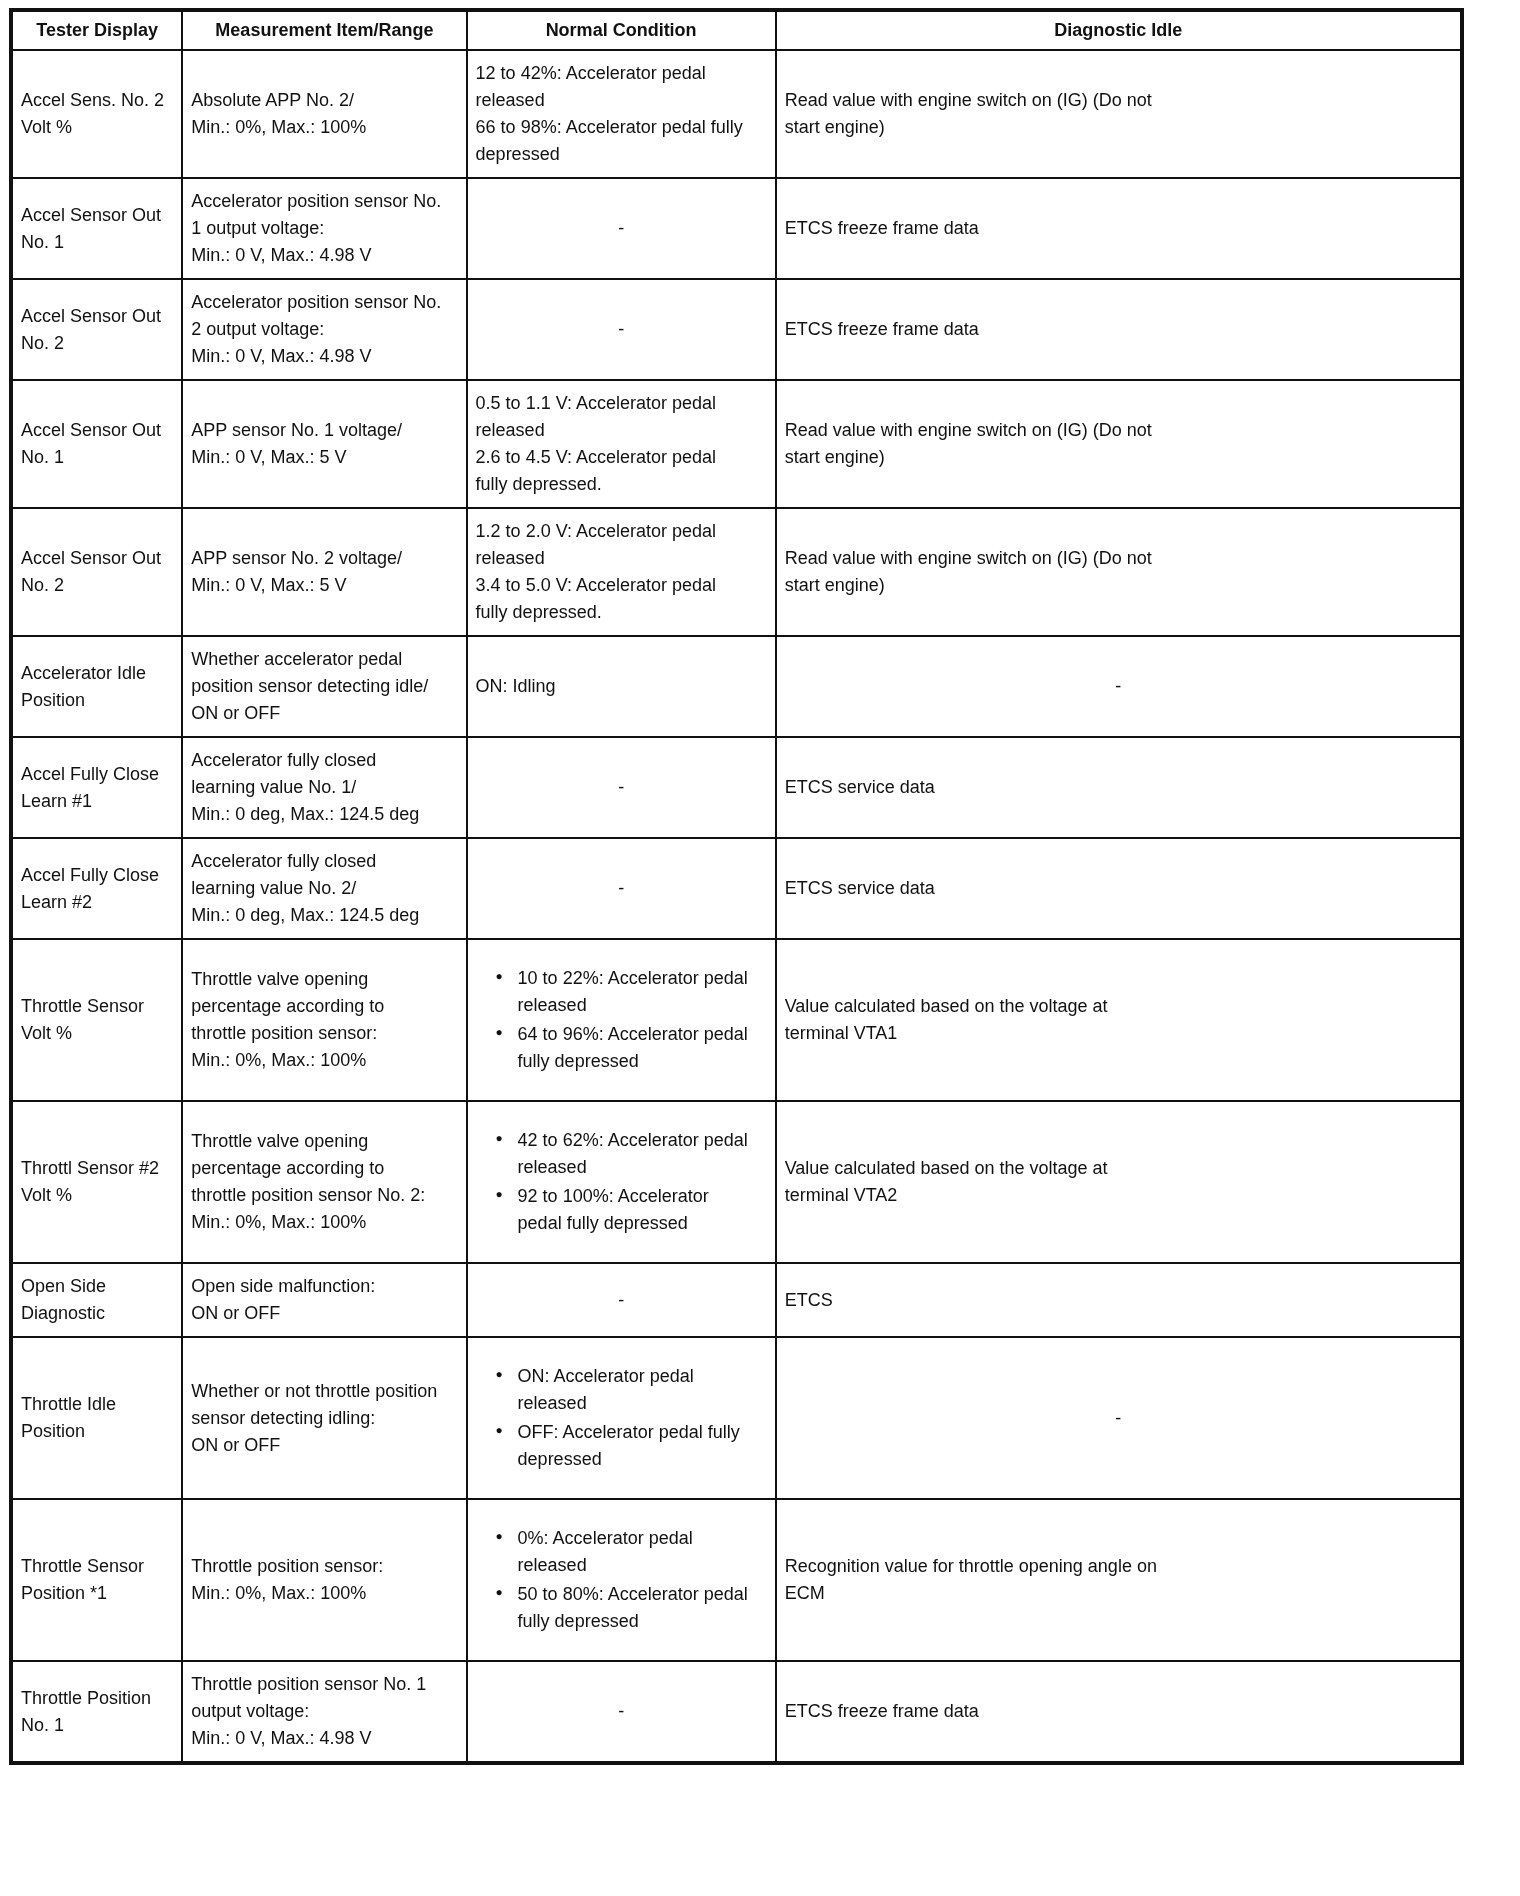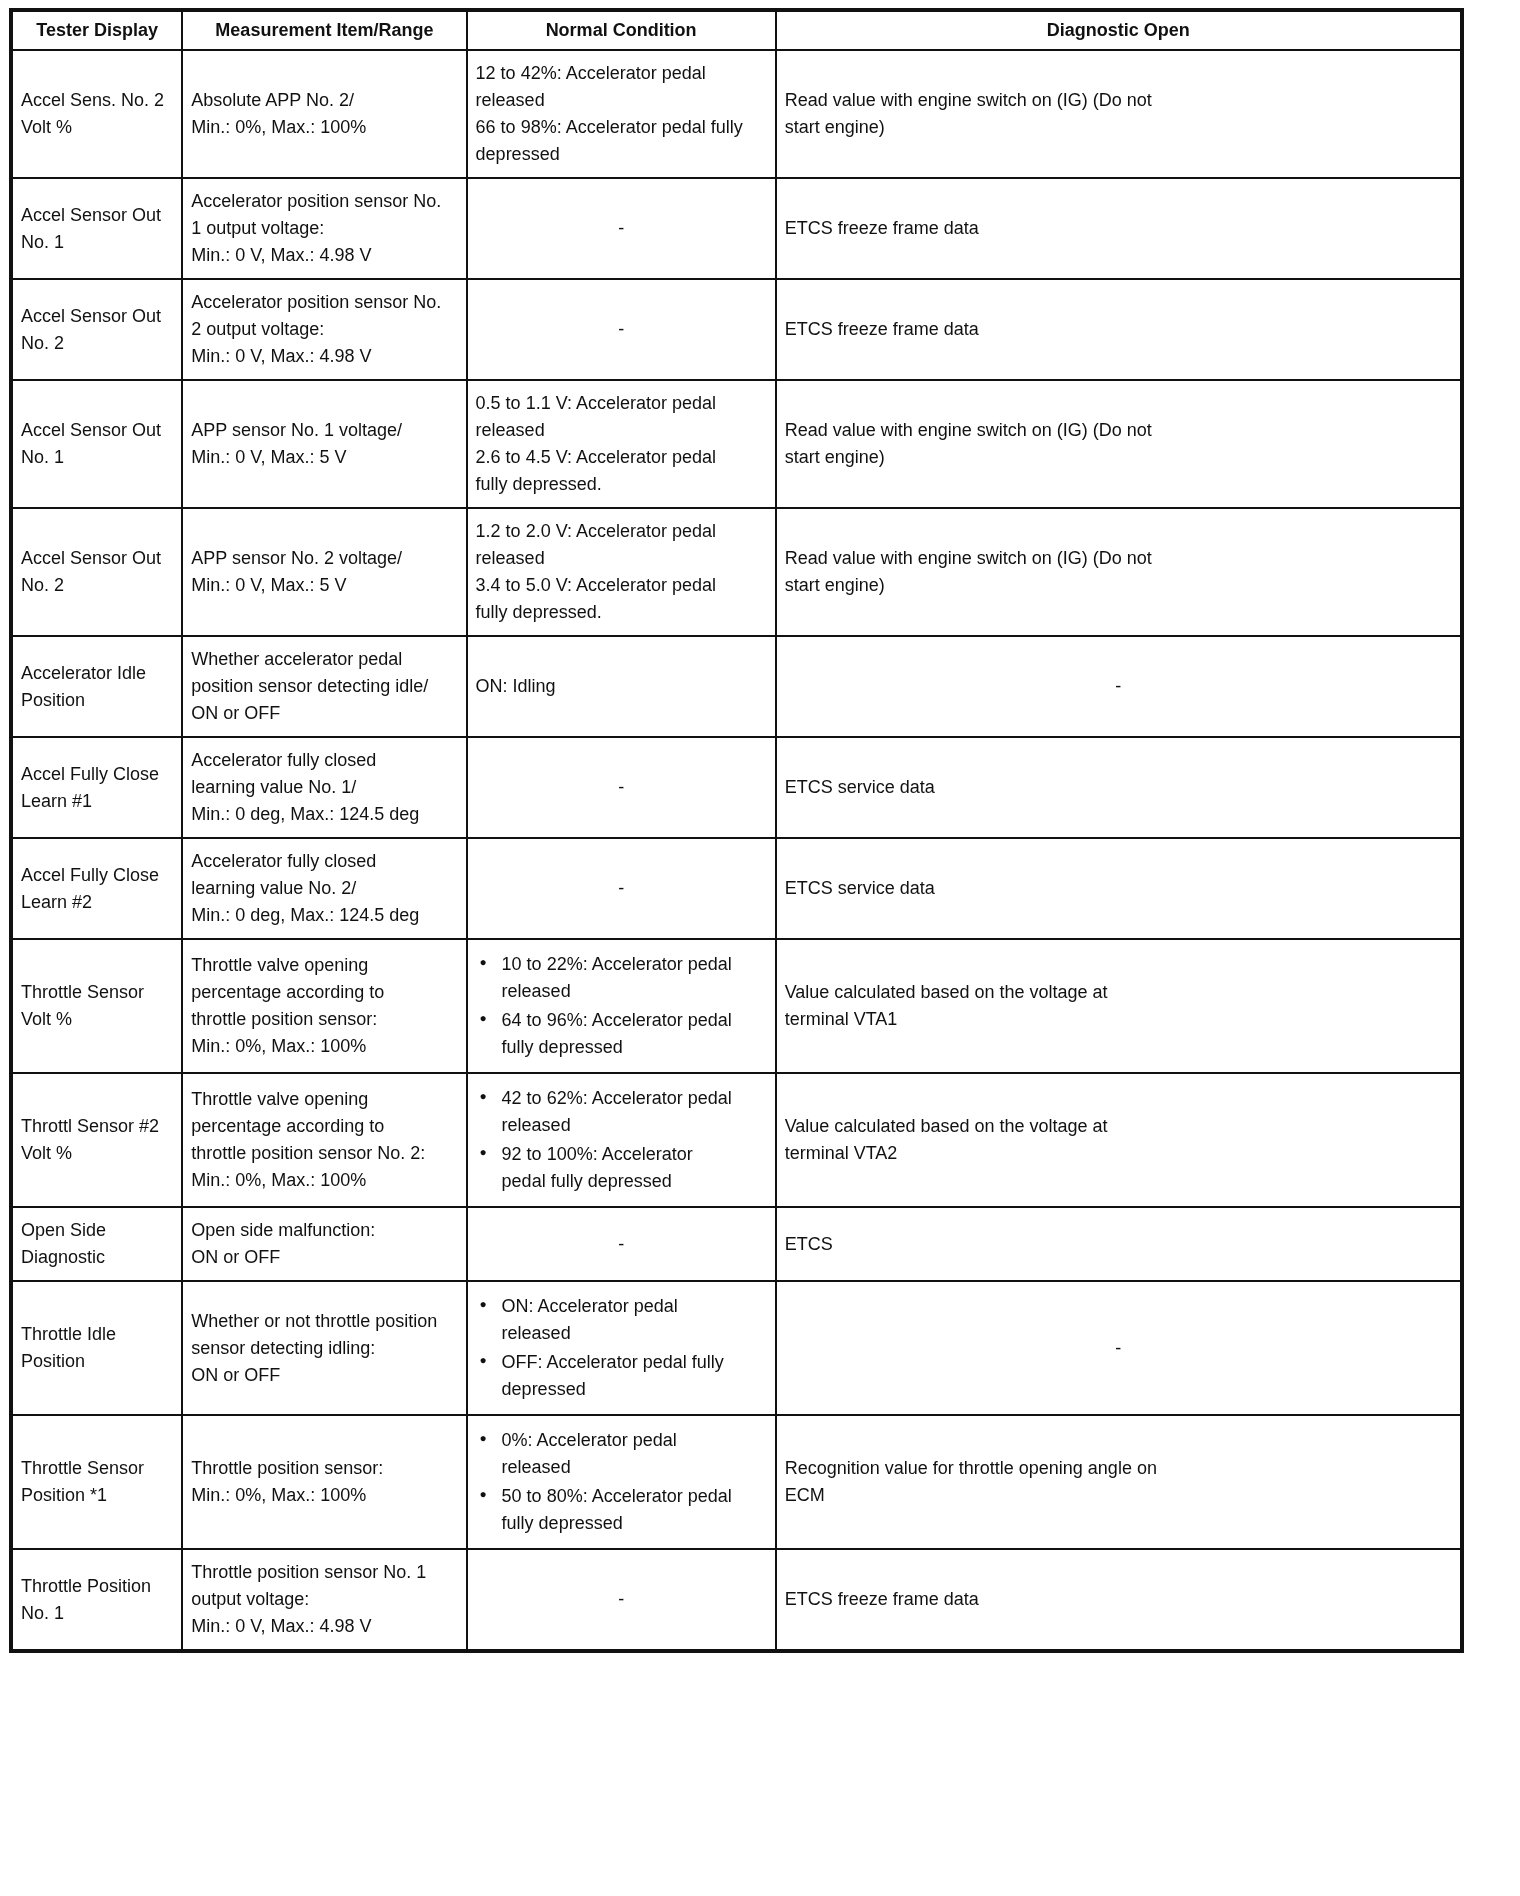--- a/index.html
+++ b/index.html
@@ -37,21 +37,21 @@
     padding: 5px 6px;
   }
   td {
     white-space: pre-line;
     text-align: left;
   }
   td.center {
     text-align: center;
   }
   ul.bullets {
-    margin: 0;
+    margin: 16px;
     padding: 0;
     list-style: none;
     white-space: normal;
   }
   ul.bullets li {
     position: relative;
     padding-left: 26px;
     margin: 2px 0;
     white-space: pre-line;
   }
@@ -72,21 +72,21 @@
       <col style="width:11.8%">
       <col style="width:19.6%">
       <col style="width:21.3%">
       <col style="width:47.3%">
     </colgroup>
     <thead>
       <tr>
         <th>Tester Display</th>
         <th>Measurement Item/Range</th>
         <th>Normal Condition</th>
-        <th>Diagnostic Open</th>
+        <th>Diagnostic Idle</th>
       </tr>
     </thead>
     <tbody>
         <tr>
           <td>Accel Sens. No. 2
 Volt %</td>
           <td>Absolute APP No. 2/
 Min.: 0%, Max.: 100%</td>
           <td>12 to 42%: Accelerator pedal
 released

